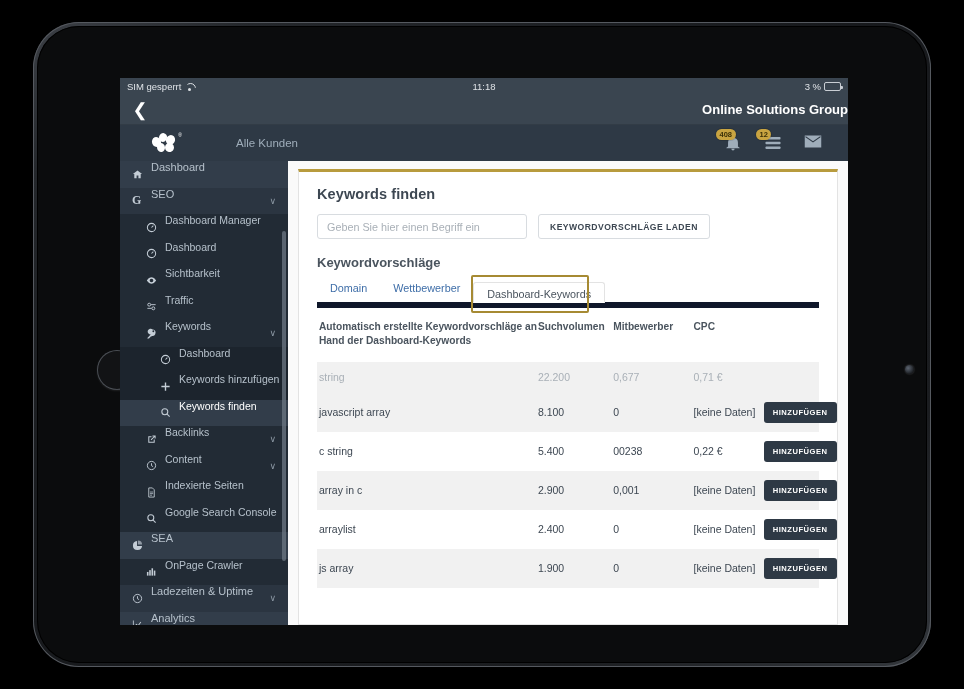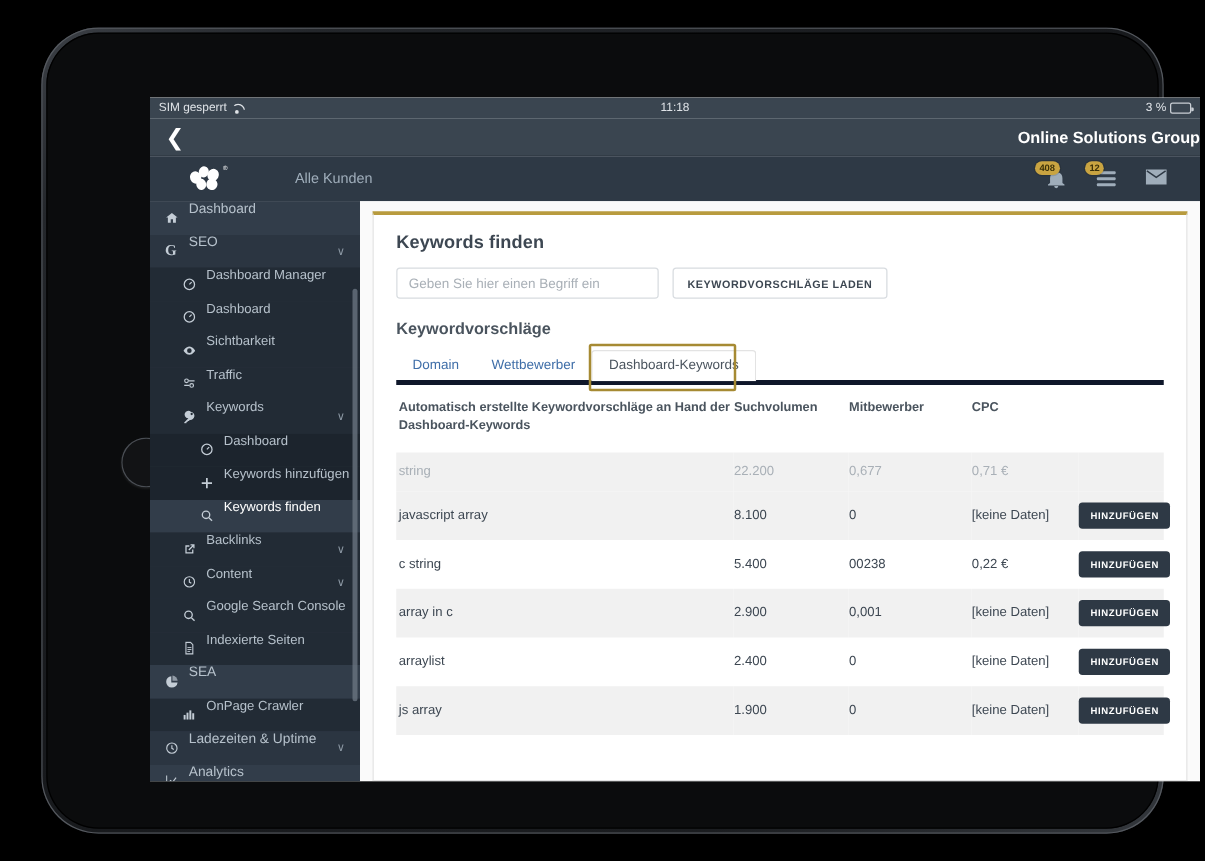--- a/index.html
+++ b/index.html
@@ -36,21 +36,21 @@
     position: absolute; left: 872px; top: 343px;
     width: 9px; height: 9px; border-radius: 50%;
     background: radial-gradient(circle at 35% 35%, #5c6470, #1b1e22 70%);
     box-shadow: 0 0 2px rgba(255,255,255,.25);
   }
 
   
   #screen {
     position: absolute;
     left: 120px; top: 78px;
-    width: 840px; height: 547px;
+    width: 728px; height: 547px;
     background: #fff;
     overflow: hidden;
   }
 
   
   .statusbar {
     height: 17px;
     background: #3a4550;
     color: #dfe3e7;
     font-size: 9.5px;
@@ -184,21 +184,21 @@
   .kw-input::placeholder { color:#a9b0b7; }
   .kw-btn {
     height:25px; border:1px solid #d8dce0; border-radius:3px;
     background:#fff; color:#3d4752;
     font-size:8.6px; font-weight:700; letter-spacing:.45px;
     padding: 0 11px; cursor:pointer;
     font-family:"Liberation Sans", sans-serif;
   }
   .sub-title { font-size:13px; color:#4a545e; margin-bottom:12px; }
 
-  .tabs { display:flex; align-items:flex-end; border-bottom:4px solid #0f172a; position:relative; height:26px;}
+  .tabs { display:flex; border-bottom:6px solid #0f172a; position:relative; height:26px;}
   .tab {
     font-size:10.8px; color:#3f6ea8; padding: 0 13px 6px 13px;
   }
   .tab.active {
     color:#4a545e; border:1px solid #e3e3e3; border-bottom:1px solid #fff;
     background:#fff; padding: 5px 13px 6px 13px; margin-bottom:-1px; border-radius:3px 3px 0 0;
   }
   .tab-highlight {
     position:absolute; left:154px; top:-7px; width:118px; height:38px;
     border:2.5px solid #a68a33; border-radius:2px; pointer-events:none;
@@ -394,34 +394,34 @@
                 <circle cx="12" cy="12" r="9" fill="none" stroke="currentColor" stroke-width="2"></circle>
                 <path d="M12 7v5.4l3.4 2" fill="none" stroke="currentColor" stroke-width="2"></path>
               </svg>
             </span>
             <span class="ni-label">Content</span>
             <span class="chev">∨</span>
           </div>
           <div class="nav-item lvl1">
             <span class="ni-ico">
               <svg width="11" height="11" viewBox="0 0 24 24" fill="currentColor">
+                <path d="M6 2h8l4 4v16H6z" fill="none" stroke="currentColor" stroke-width="1.9"></path>
+                <path d="M8.6 11h7M8.6 14.4h7M8.6 17.8h4.6" stroke="currentColor" stroke-width="1.6"></path>
+              </svg>
+            </span>
+            <span class="ni-label">Indexierte Seiten</span>
+          </div>
+          <div class="nav-item lvl1">
+            <span class="ni-ico">
+              <svg width="11" height="11" viewBox="0 0 24 24" fill="currentColor">
                 <circle cx="10.5" cy="10.5" r="6.5" fill="none" stroke="currentColor" stroke-width="2.3"></circle>
                 <path d="M15.6 15.6L21 21" stroke="currentColor" stroke-width="2.3"></path>
               </svg>
             </span>
             <span class="ni-label">Google Search Console</span>
-          </div>
-          <div class="nav-item lvl1">
-            <span class="ni-ico">
-              <svg width="11" height="11" viewBox="0 0 24 24" fill="currentColor">
-                <path d="M6 2h8l4 4v16H6z" fill="none" stroke="currentColor" stroke-width="1.9"></path>
-                <path d="M8.6 11h7M8.6 14.4h7M8.6 17.8h4.6" stroke="currentColor" stroke-width="1.6"></path>
-              </svg>
-            </span>
-            <span class="ni-label">Indexierte Seiten</span>
           </div>
           <div class="nav-item lvl0">
             <span class="ni-ico">
               <svg width="11" height="11" viewBox="0 0 24 24" fill="currentColor">
                 <path d="M11 2a10 10 0 1 0 11 11H11z"></path>
                 <path d="M13 1v9h9A9.3 9.3 0 0 0 13 1z" opacity=".65"></path>
               </svg>
             </span>
             <span class="ni-label">SEA</span>
           </div>

